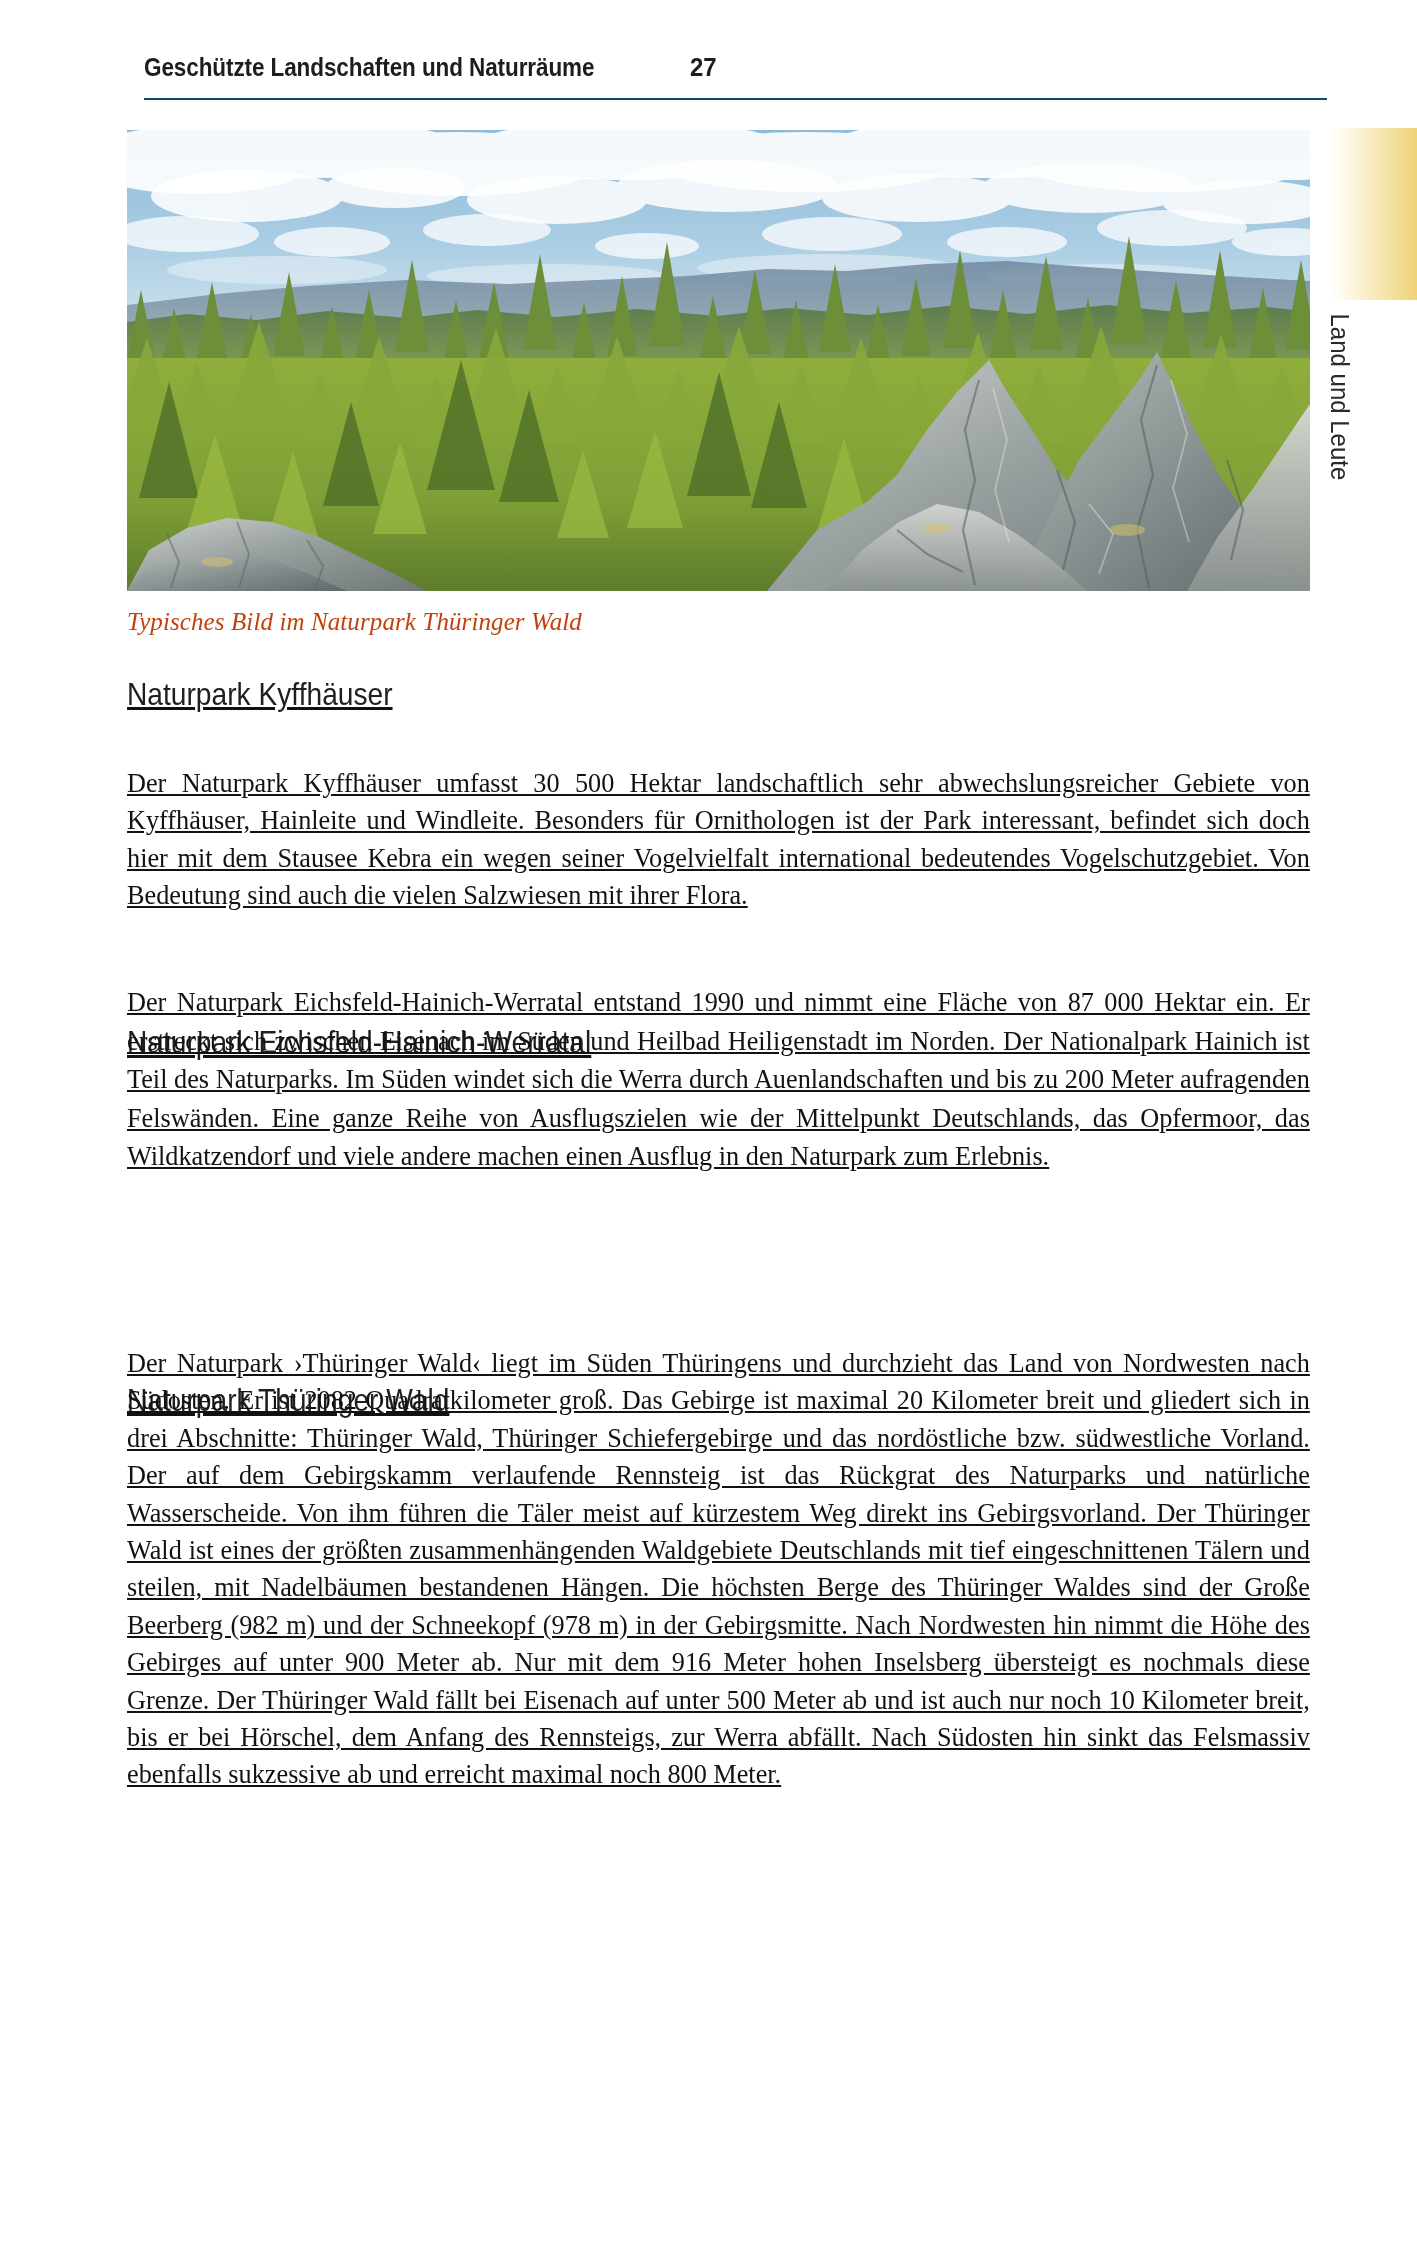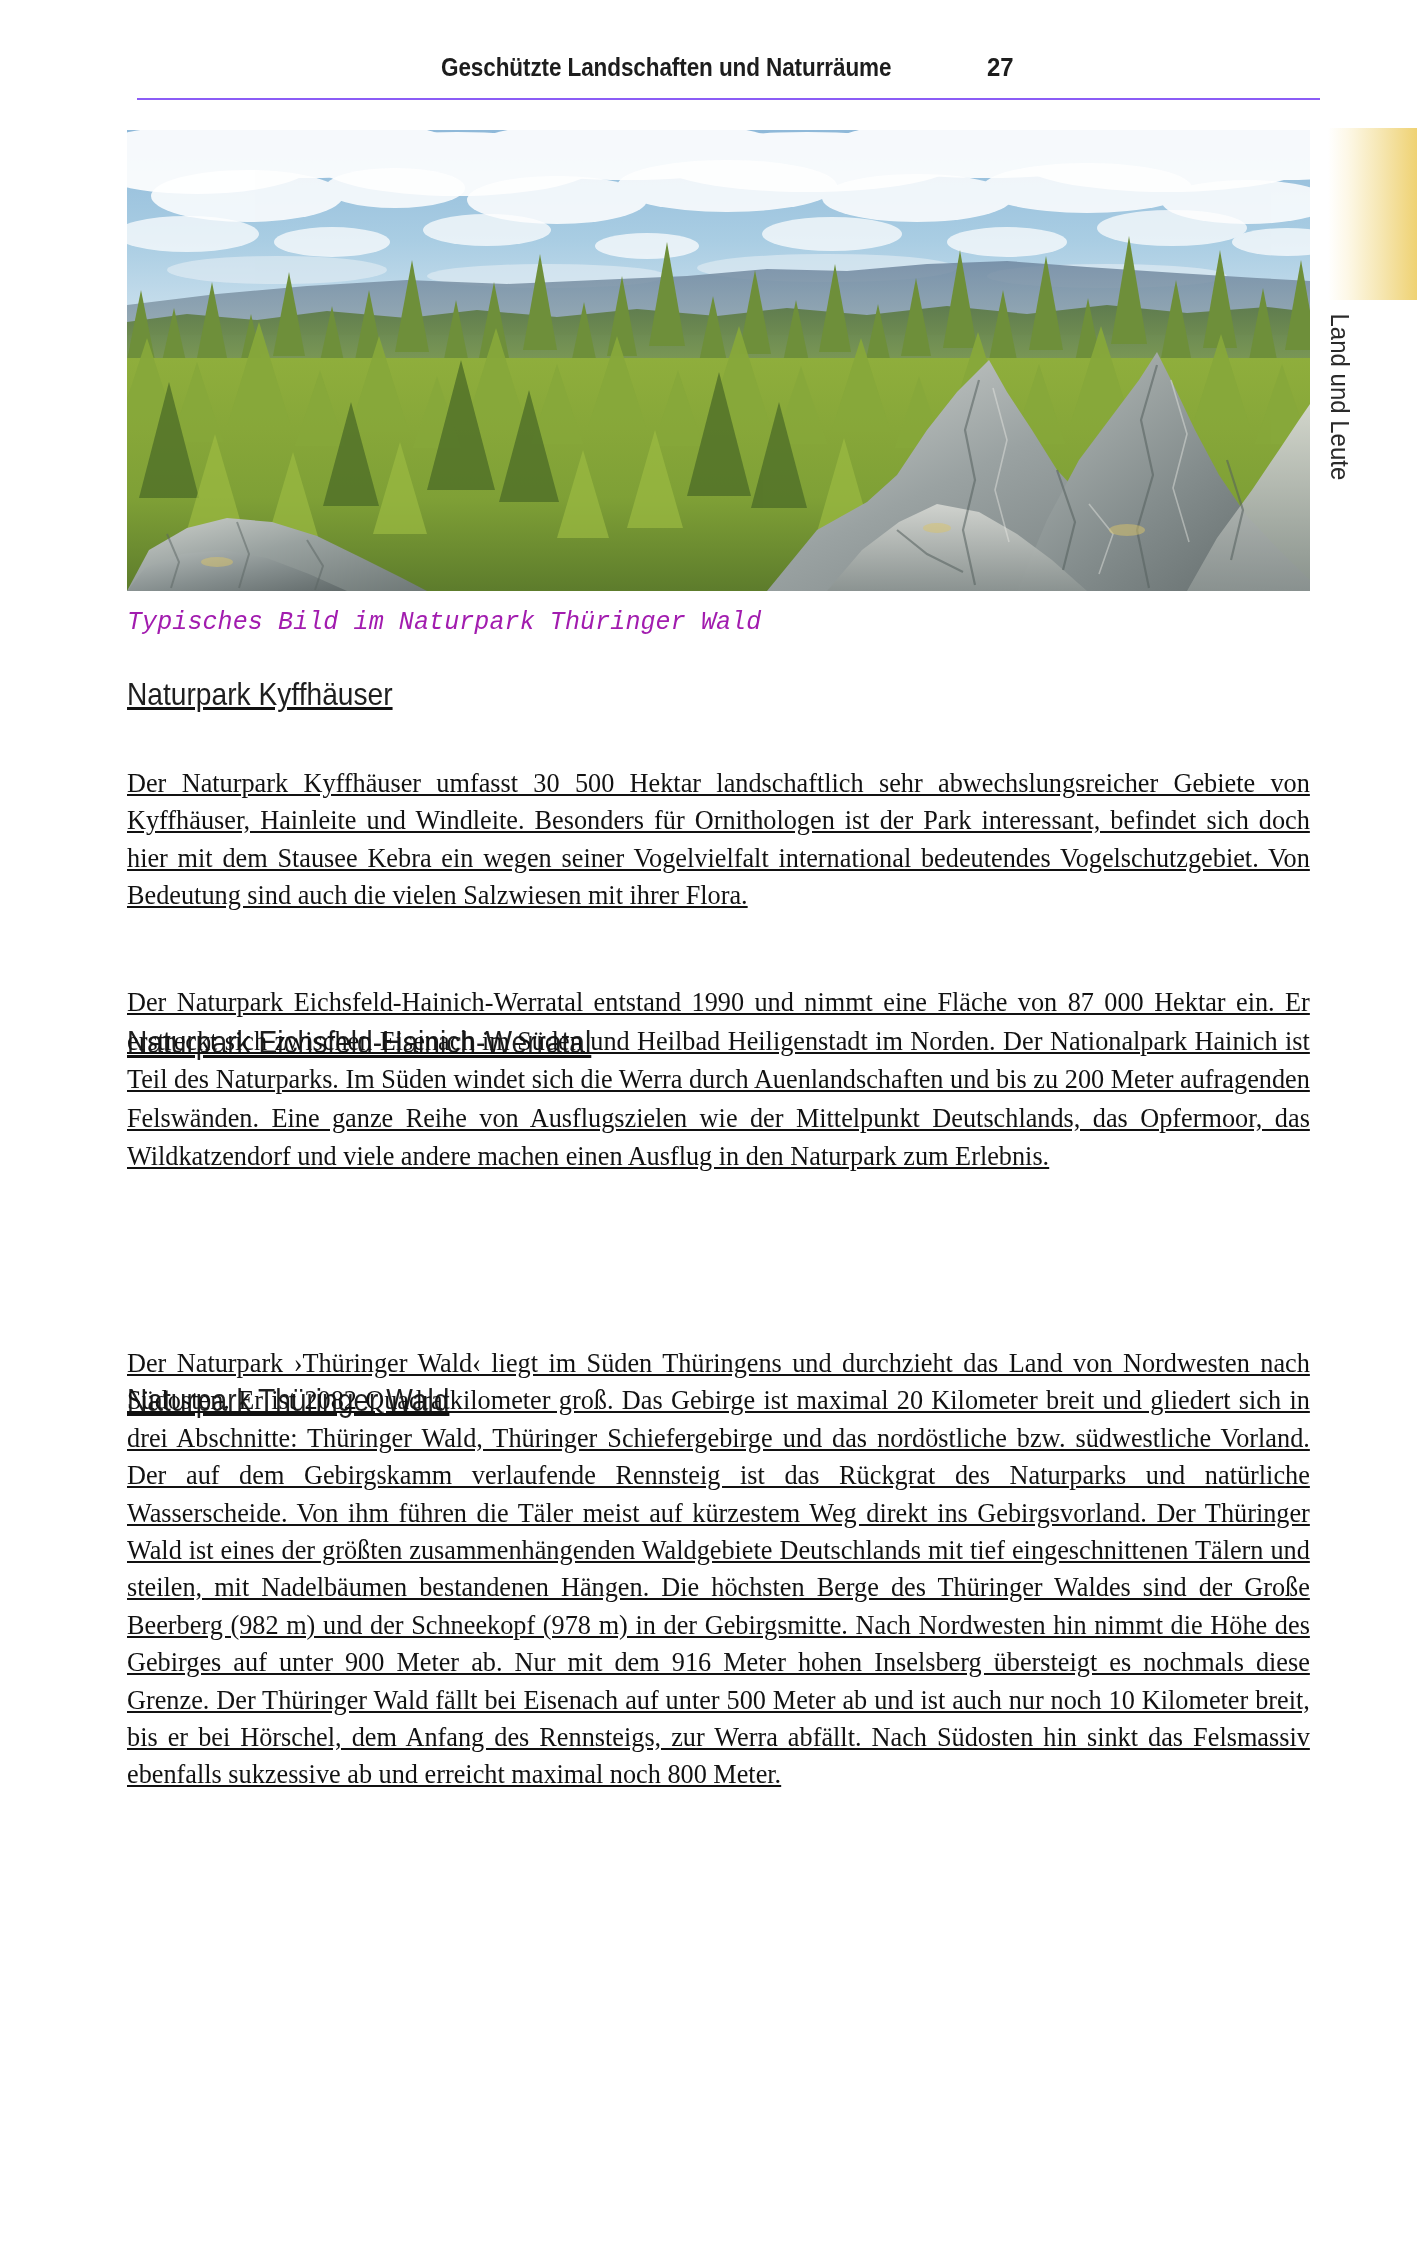--- a/index.html
+++ b/index.html
@@ -8,23 +8,23 @@
     background:#ffffff;
     font-family:"Liberation Serif", serif;
     color:#111;
     overflow:hidden;
     position:relative;
   }
   .page { position:relative; width:1417px; height:2244px; }
 
   
   .runhead {
-    position:absolute; left:137px; top:52px; width:1183px; height:46px;
-    border-bottom:2px solid #8b5cf6;
-    display:flex; align-items:flex-start; justify-content:center;
+    position:absolute; left:144px; top:52px; width:1183px; height:46px;
+    border-bottom:2px solid #0c4a6e;
+    display:flex; align-items:flex-start; justify-content:flex-start;
   }
   .runhead-inner { display:flex; align-items:baseline; gap:46px; }
   .runhead-title {
     font-family:"Liberation Sans", sans-serif;
     font-weight:bold; font-size:25px; letter-spacing:-0.1px;
     color:#1d1d1d; transform:scaleX(0.90); transform-origin:left center;
     white-space:nowrap;
   }
   .runhead-pageno {
     font-family:"Liberation Sans", sans-serif;
@@ -50,22 +50,22 @@
 
   
   .photo-frame {
     position:absolute; left:127px; top:130px; width:1183px; height:461px;
     overflow:hidden; background:#9fc3dd;
   }
   .photo-frame svg { display:block; width:100%; height:100%; }
 
   .caption {
     position:absolute; left:127px; top:608px; width:900px;
-    font-family:Liberation Mono, monospace; font-style:italic;
-    font-size:25px; color:#a21caf; letter-spacing:0.1px;
+    font-family:Liberation Serif, serif; font-style:italic;
+    font-size:25px; color:#c2410c; letter-spacing:0.1px;
   }
 
   
   .col { position:absolute; left:127px; width:1183px;text-decoration:underline; }
 
   h2.sec {
     font-family:"Liberation Sans", sans-serif;
     font-weight:normal; font-size:32px; color:#1f1f1f;
     margin:0; padding:0; line-height:1.05;
     transform:scaleX(0.88); transform-origin:left center;

